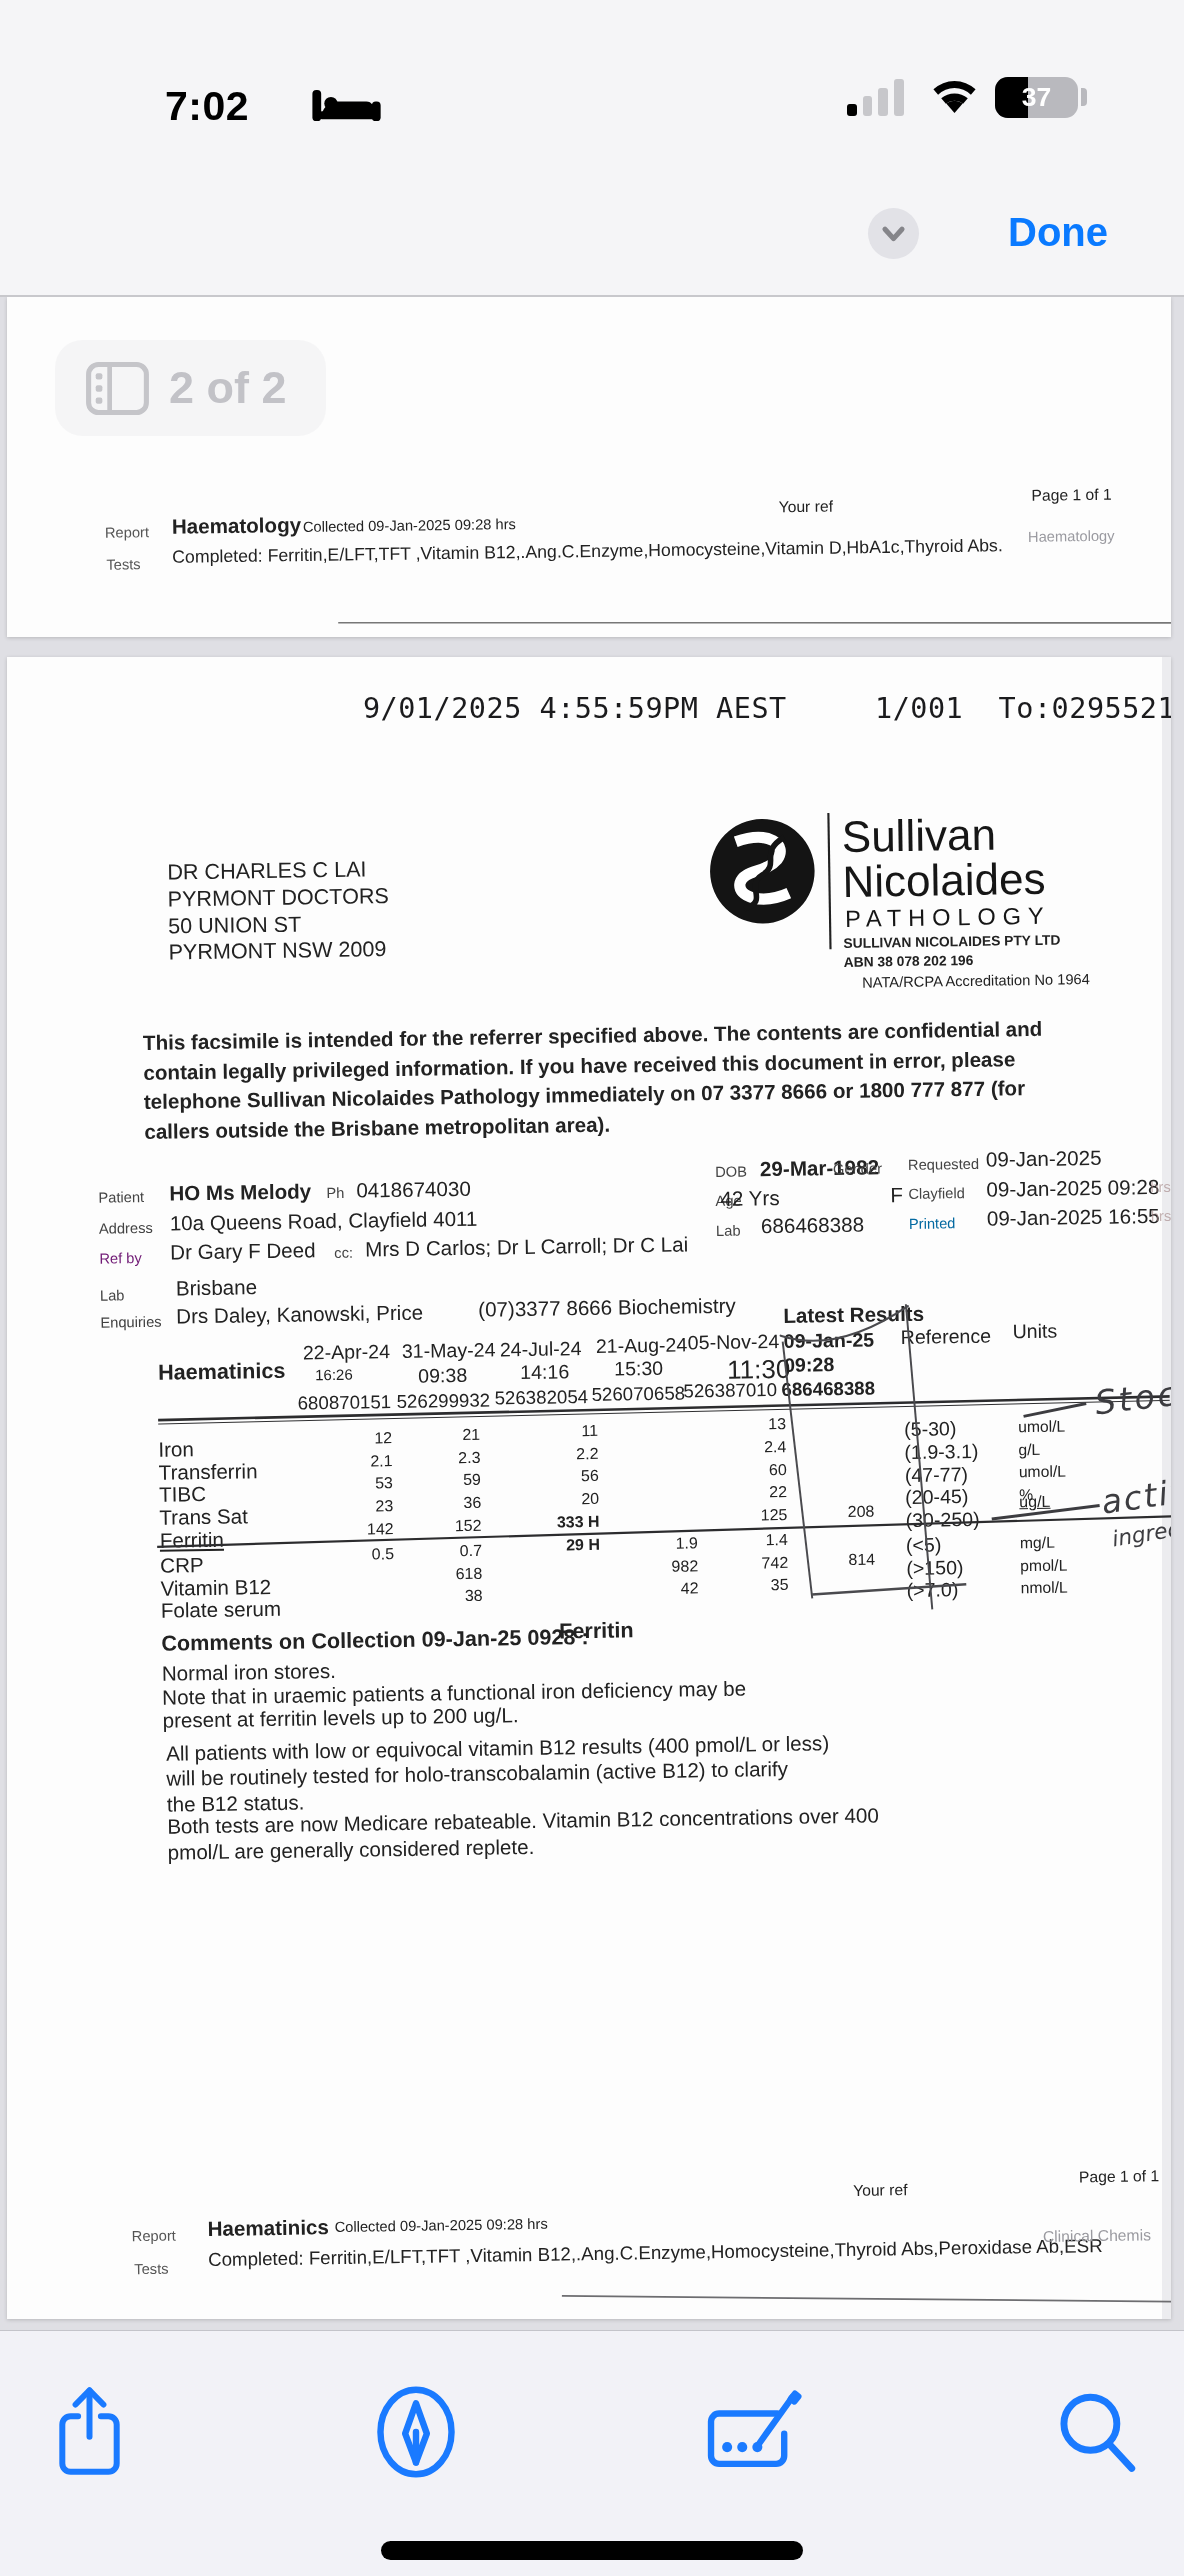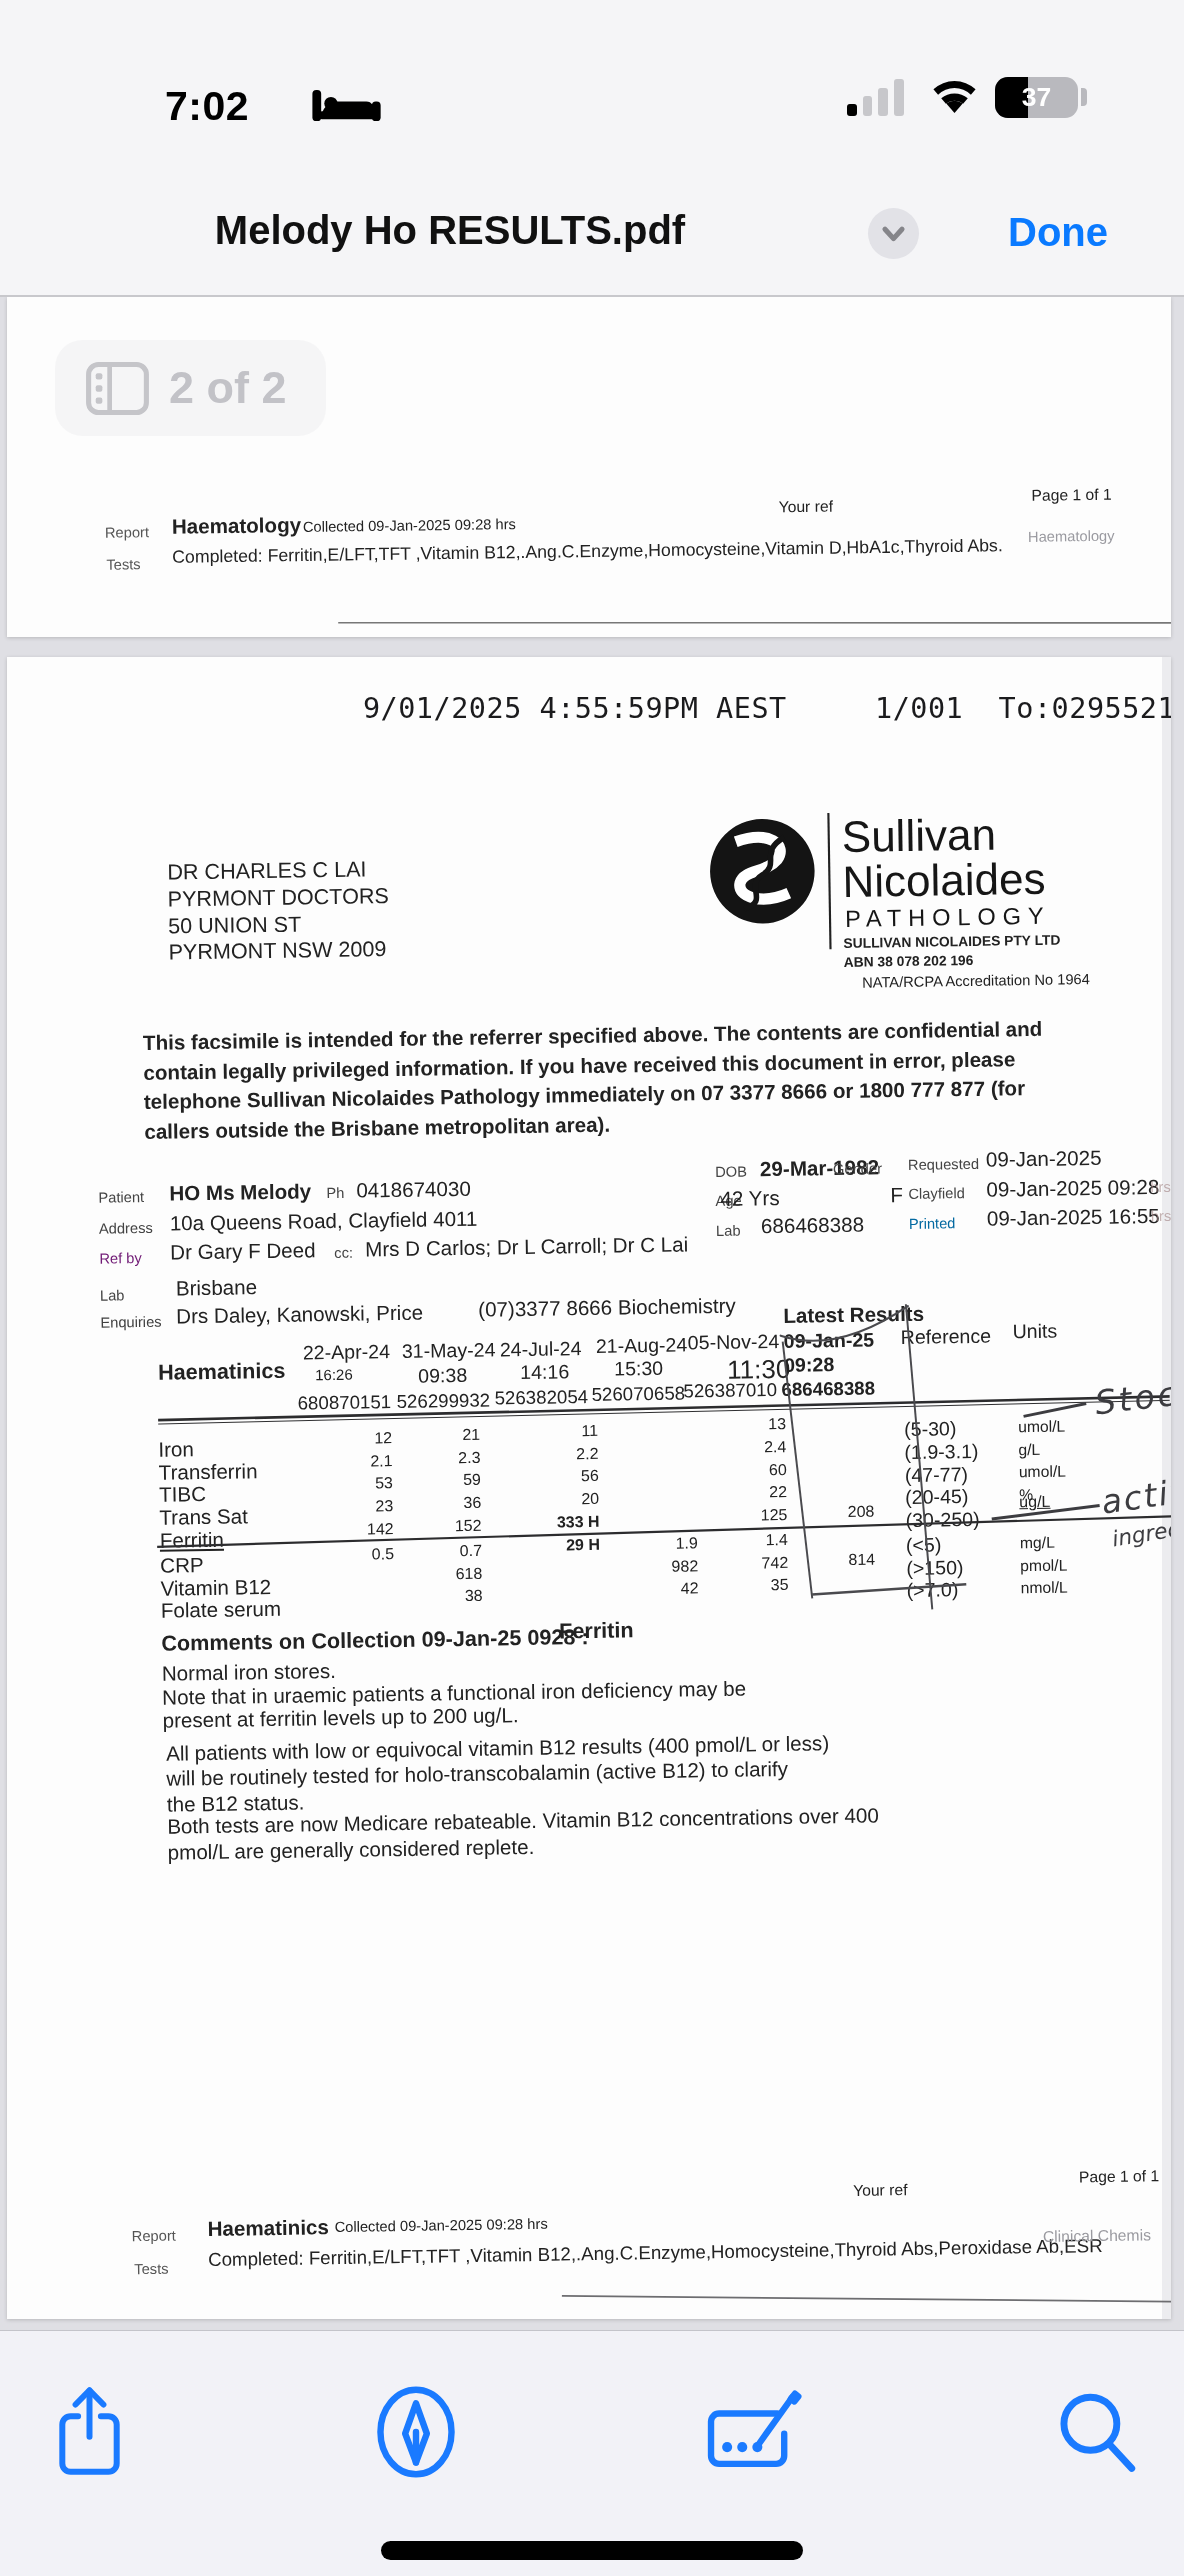--- a/index.html
+++ b/index.html
@@ -80,23 +80,20 @@
       <path d="M14 18.5 L9.8 13.6 a6.8 6.8 0 0 1 8.4 0 Z" fill="#000"></path>
       <path d="M7.2 10.9 a10.6 10.6 0 0 1 13.6 0 L18.4 13.7 a7.2 7.2 0 0 0 -8.8 0 Z" fill="#000"></path>
       <path d="M3.2 6.3 a15.8 15.8 0 0 1 21.6 0 L22.4 9.1 a12 12 0 0 0 -16.8 0 Z" fill="#000"></path>
     </svg>
     <div class="battery">
       <div class="fill"></div>
       <div class="pct">37</div>
     </div>
     <div class="bat-nub"></div>
 
-    <div class="doc-title">
-      <span class="inner">Melody Ho RESULTS.pdf</span>
-    </div>
     <div class="chev-btn">
       <svg width="51" height="51" viewBox="0 0 24 24">
         <path d="M8 10 L12 14.4 L16 10" fill="none" stroke="#85858a" stroke-width="2.4" stroke-linecap="round" stroke-linejoin="round"></path>
       </svg>
     </div>
     <div class="done">Done</div>
   </div>
 
   <div class="viewer">
 

